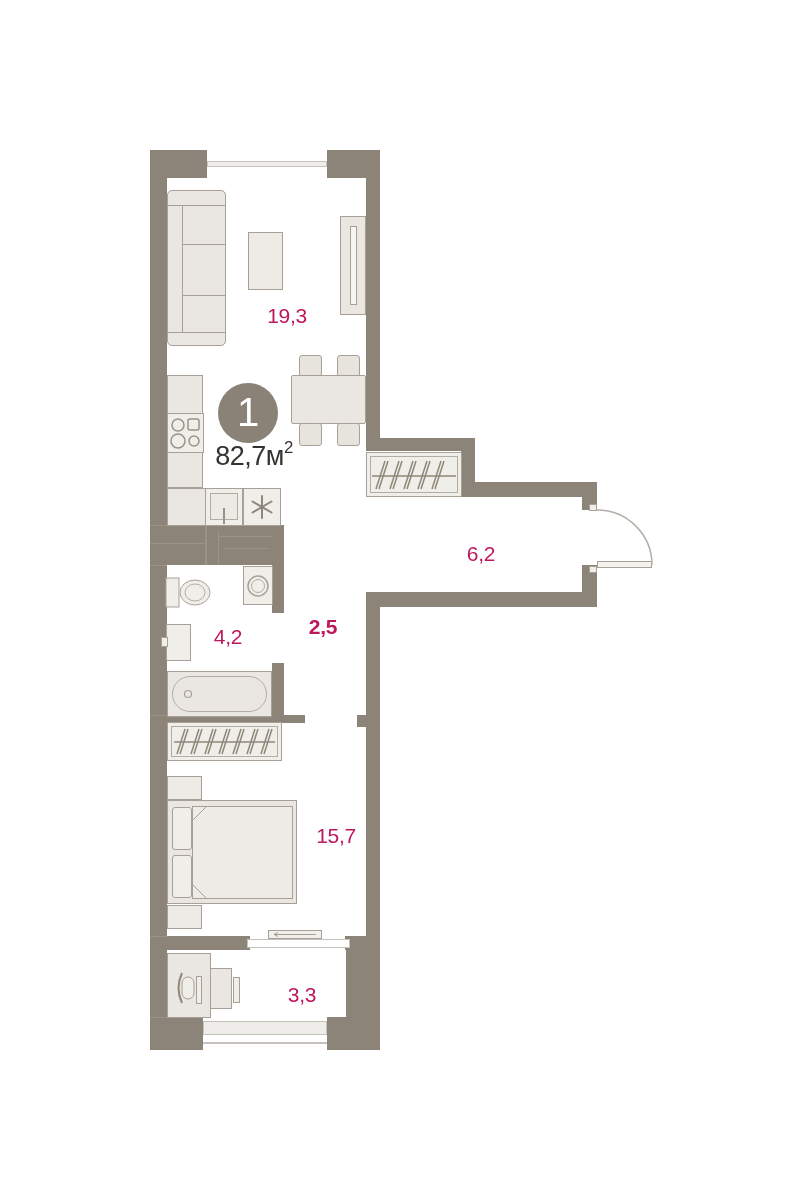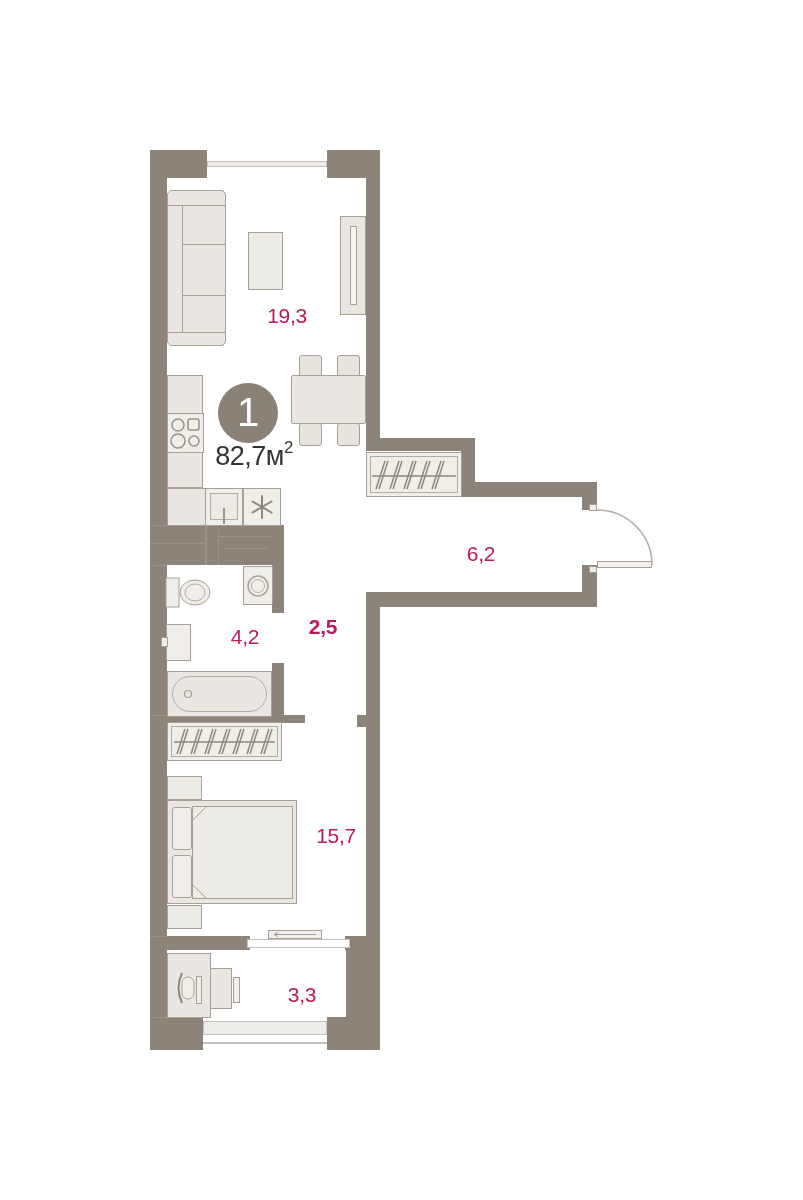--- a/index.html
+++ b/index.html
@@ -188,17 +188,17 @@
   <div class="badge">
     <span>1</span>
   </div>
   <div class="total">
     <span>82,7</span><span>м</span><sup>2</sup>
   </div>
 
   <div class="label" style="left:287px;top:316px;">19,3</div>
   <div class="label" style="left:481px;top:548px;margin-top:6px;">6,2</div>
   <div class="label" style="left:323px;top:627px;font-weight:bold;">2,5</div>
-  <div class="label" style="left:245px;top:637px;">4,2</div>
+  <div class="label" style="left:228px;top:637px;">4,2</div>
   <div class="label" style="left:336px;top:836px;">15,7</div>
   <div class="label" style="left:302px;top:995px;">3,3</div>
 
 </div>
 
 </body></html>

